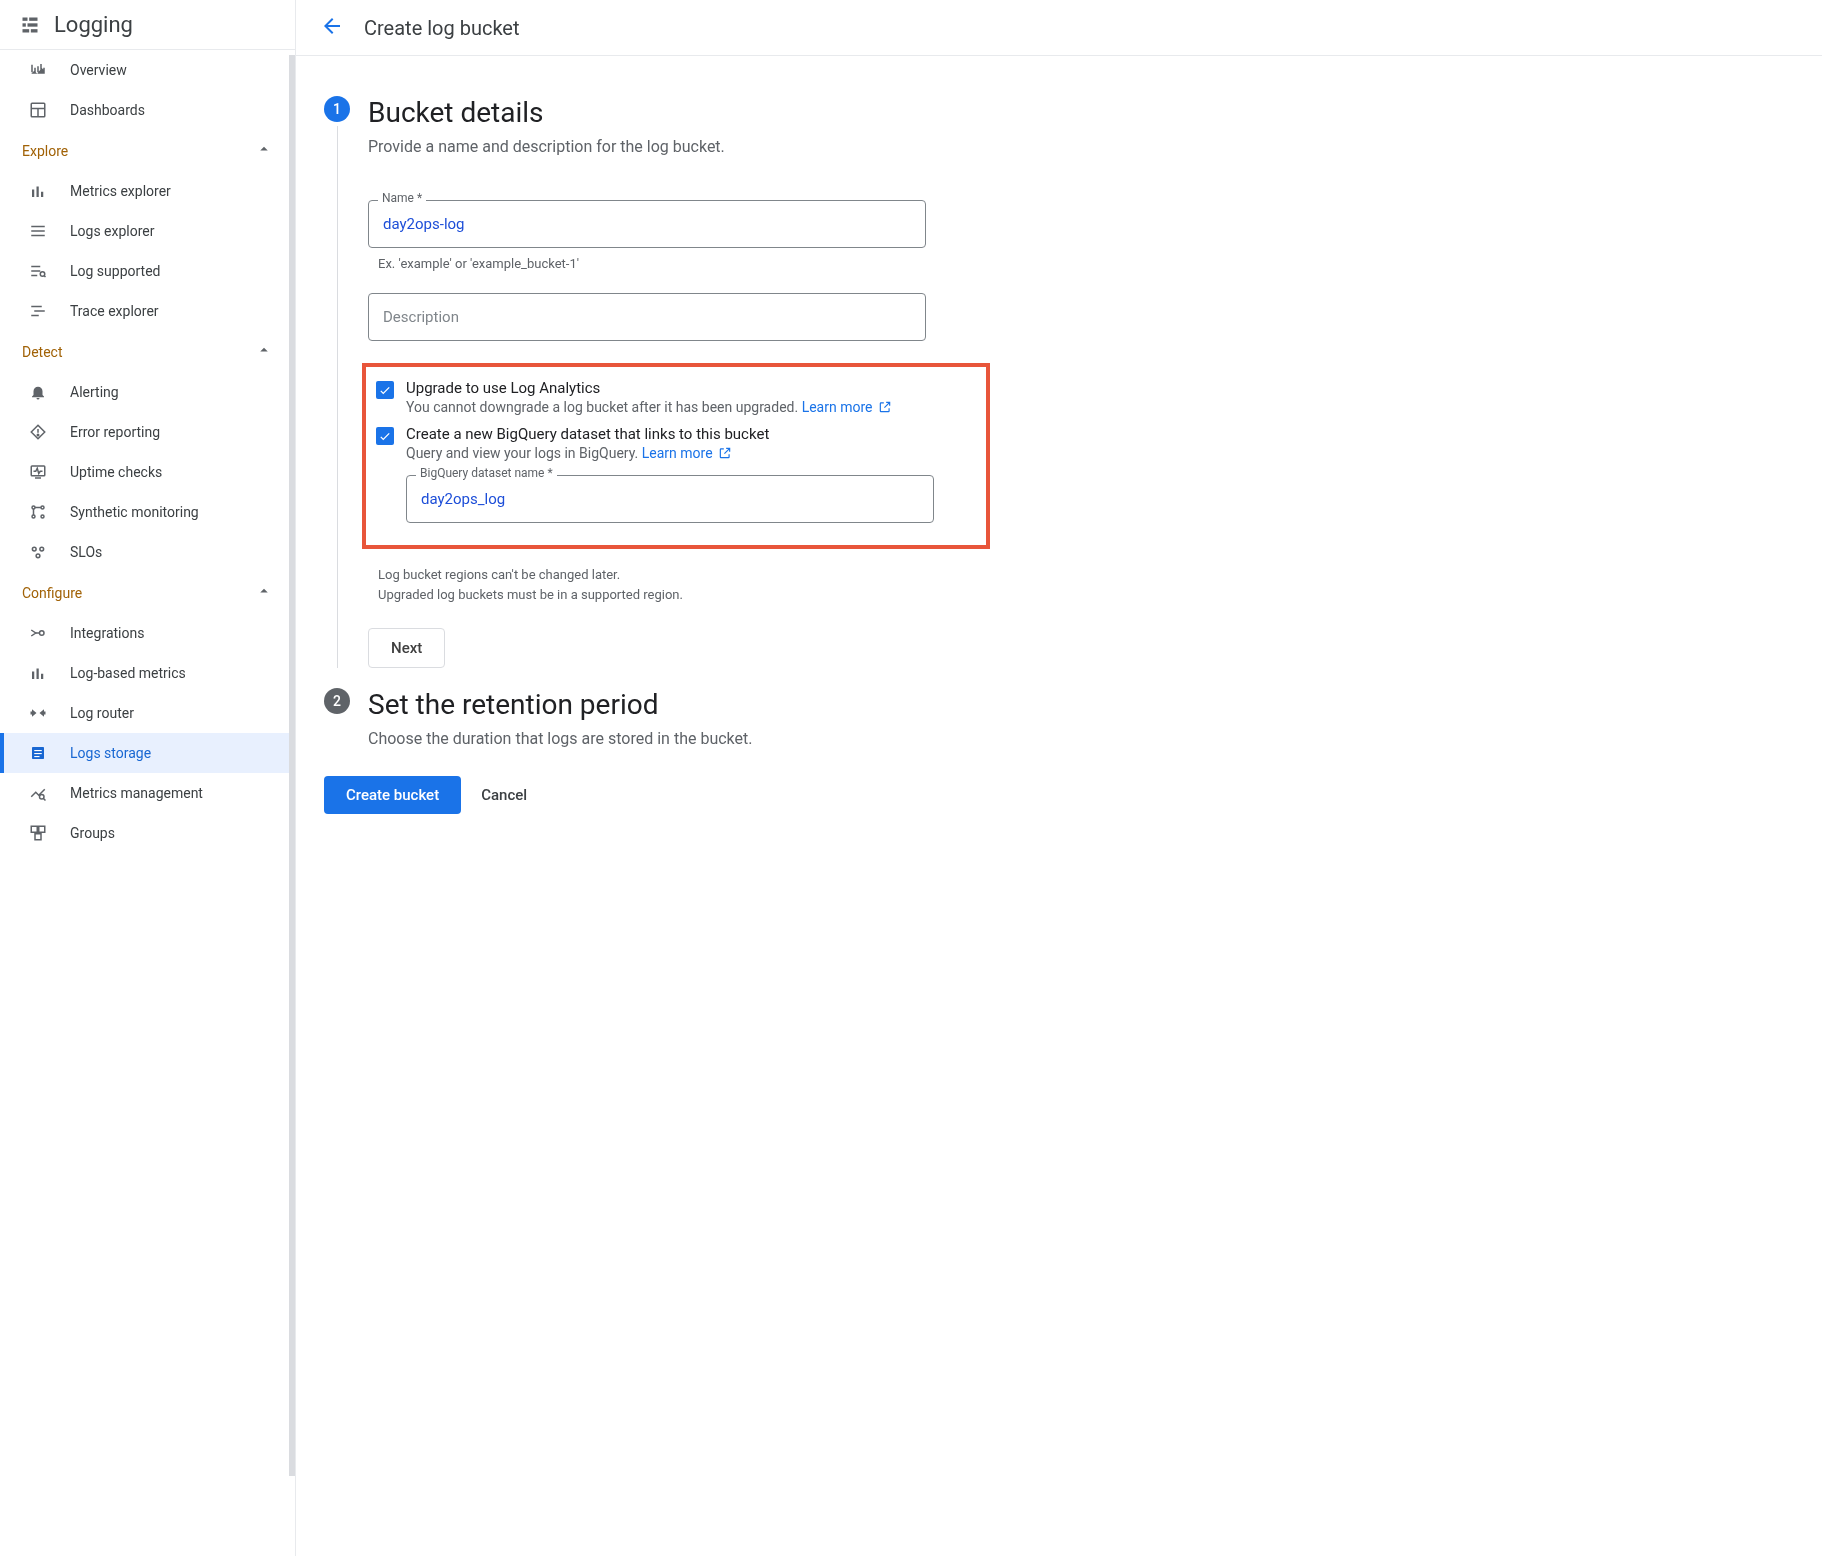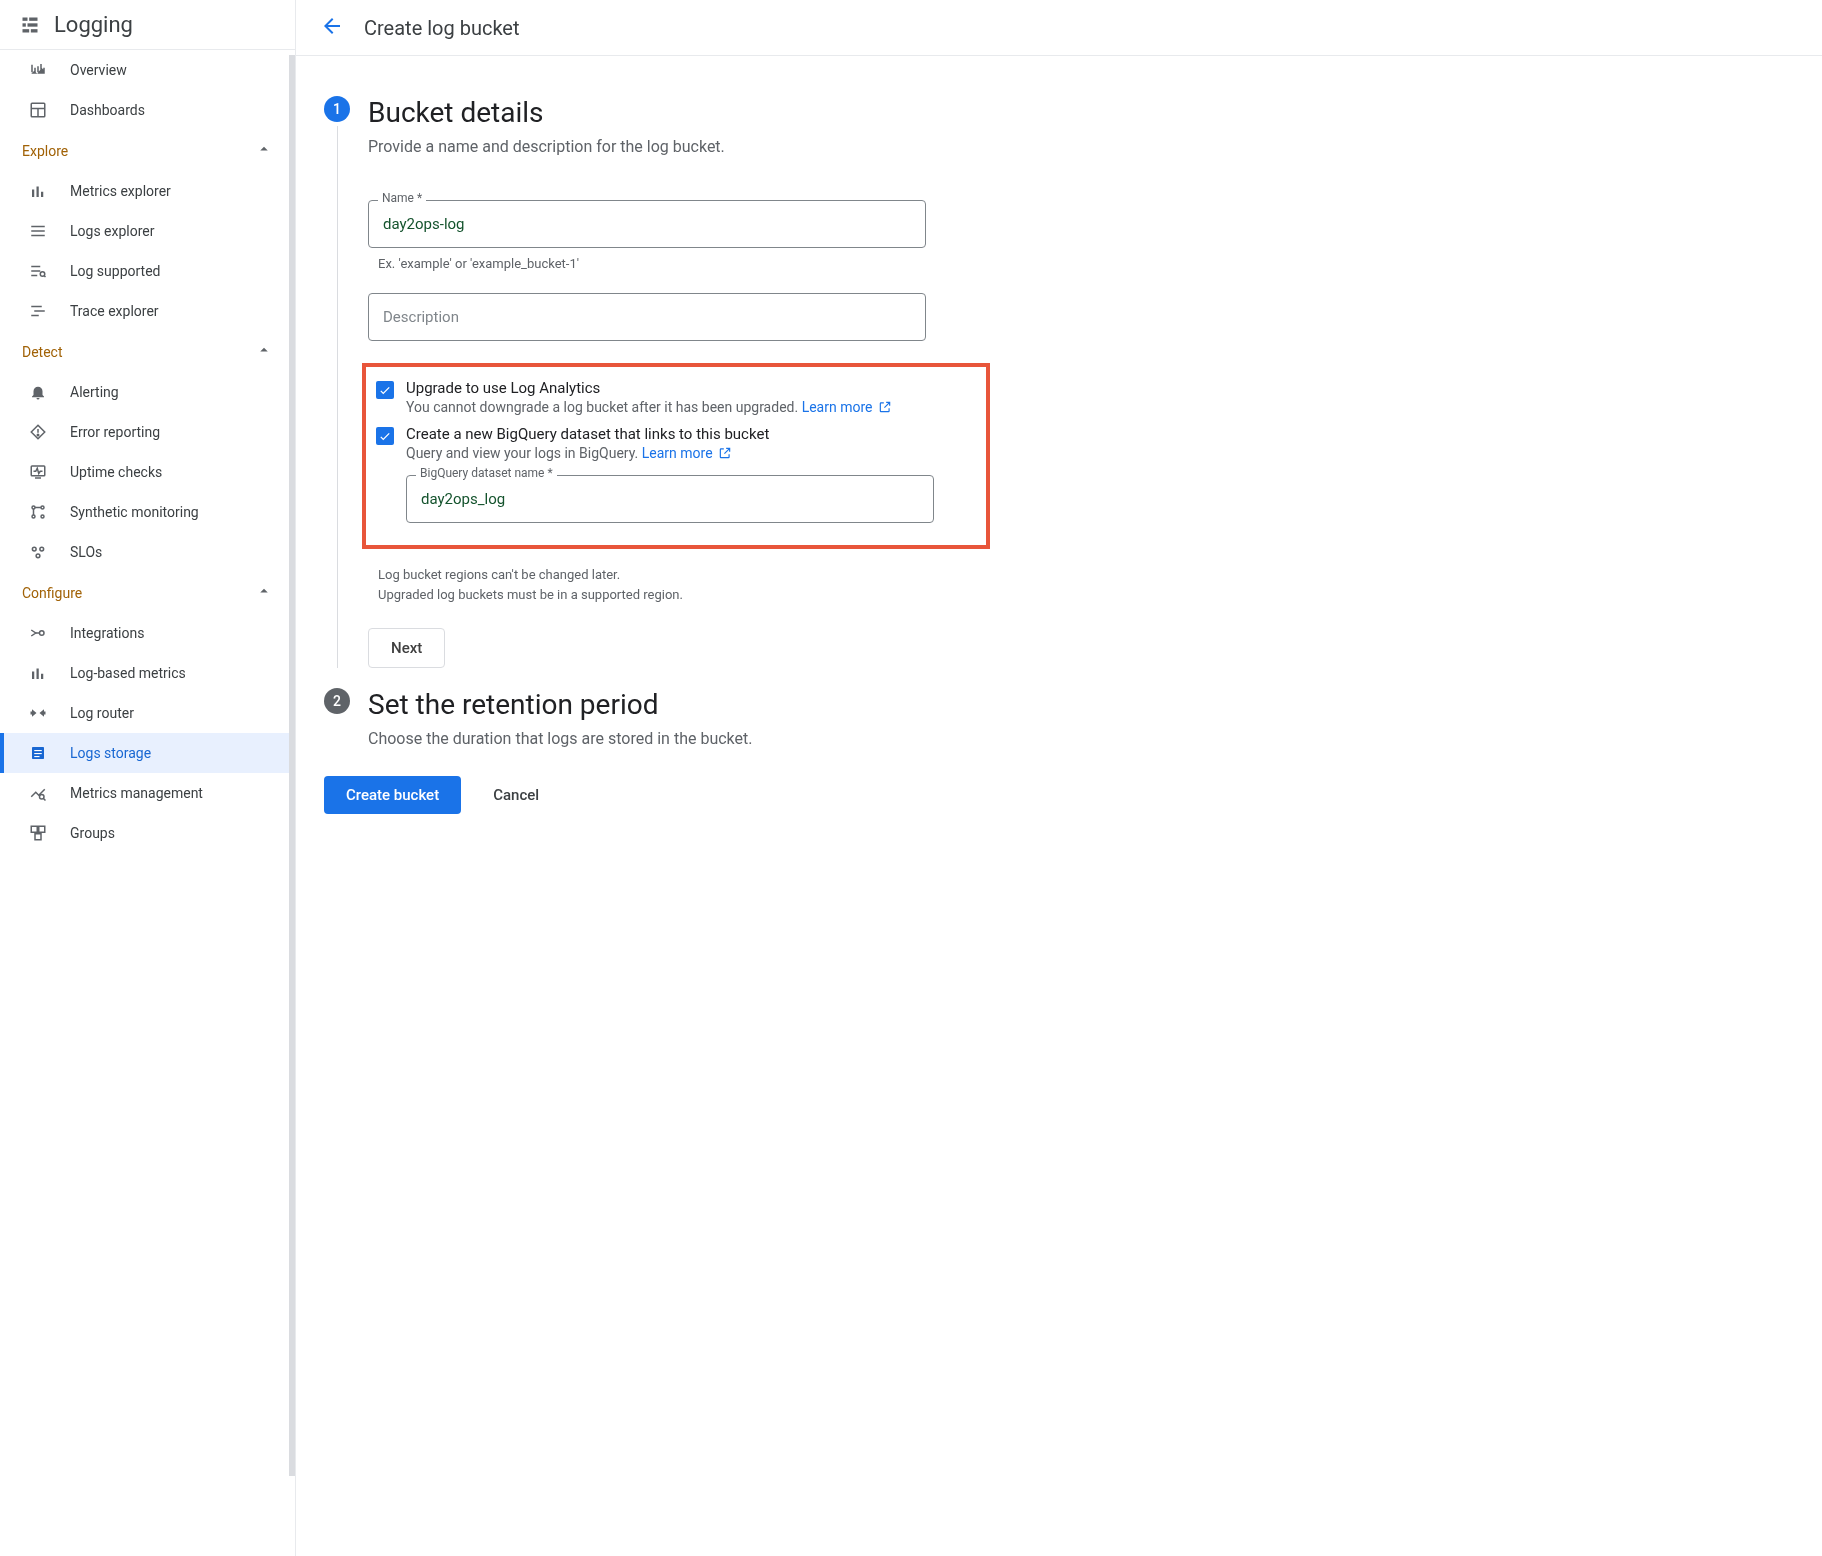--- a/index.html
+++ b/index.html
@@ -29,21 +29,21 @@
 .step-badge { width: 26px; height: 26px; border-radius: 50%; display: flex; align-items: center; justify-content: center; color: #fff; font-size: 14px; font-weight: 500; flex-shrink: 0; }
 .step-badge.active { background: #1a73e8; }
 .step-badge.inactive { background: #5f6368; }
 .step-line { width: 1px; flex: 1; background: #dadce0; margin-top: 4px; }
 .step-body { flex: 1; }
 .step-title { font-size: 28px; font-weight: 400; color: #202124; margin-bottom: 8px; }
 .step-subtitle { color: #5f6368; font-size: 16px; margin-bottom: 44px; }
 
 
 .field { position: relative; margin-bottom: 8px; width: 558px; }
-.field-input { width: 100%; border: 1px solid #80868b; border-radius: 4px; padding: 14px 14px; font-size: 15px; color: #14532d; font-family: inherit; background: #fff; }
+.field-input { width: 100%; border: 1px solid #80868b; border-radius: 4px; padding: 14px 14px; font-size: 15px; color: #1d4ed8; font-family: inherit; background: #fff; }
 .field-input::placeholder { color: #80868b; }
 .field-label { position: absolute; top: -9px; left: 10px; background: #fff; padding: 0 4px; font-size: 12px; color: #5f6368; }
 .field-helper { font-size: 13px; color: #5f6368; margin: 6px 0 22px 10px; }
 
 .select-field { position: relative; width: 558px; }
 .select-input { width: 100%; border: 1px solid #80868b; border-radius: 4px; padding: 14px 14px; font-size: 15px; color: #3c4043; display: flex; justify-content: space-between; align-items: center; cursor: pointer; background: #fff; }
 
 
 .checkbox-row { display: flex; align-items: flex-start; gap: 12px; margin-bottom: 4px; }
 .checkbox { width: 18px; height: 18px; background: #1a73e8; border-radius: 2px; display: flex; align-items: center; justify-content: center; flex-shrink: 0; margin-top: 2px; }
@@ -55,21 +55,21 @@
 .ext-icon { width: 14px; height: 14px; vertical-align: -2px; margin-left: 2px; }
 
 .highlight-box { border: 4px solid #e8553a; padding: 12px 10px 14px 10px; margin-bottom: 16px; width: 628px; margin-left: -6px; }
 
 .nested-field { margin-left: 30px; margin-top: 14px; width: 528px; }
 
 
 .btn { border: 1px solid #dadce0; background: #fff; border-radius: 4px; padding: 10px 22px; font-size: 15px; color: #404040; cursor: pointer; font-family: inherit; font-weight: 500; }
 .btn-primary { background: #1a73e8; color: #fff; border: none; padding: 10px 22px; border-radius: 4px; font-size: 15px; cursor: pointer; font-weight: 500; font-family: inherit; }
 .btn-text { background: none; border: none; color: #3c4043; font-size: 15px; cursor: pointer; font-weight: 500; font-family: inherit; }
-.button-row { display: flex; gap: 32px; align-items: center; margin-top: 10px; }
+.button-row { display: flex; gap: 20px; align-items: center; margin-top: 10px; }
 .next-btn-wrap { margin: 24px 0 0 0; }
 
 .region-helper { font-size: 13px; color: #5f6368; margin: 8px 0 0 10px; line-height: 1.5; }
 </style>
 </head>
 <body>
 
 <div class="app">
 
   <nav class="sidebar">

